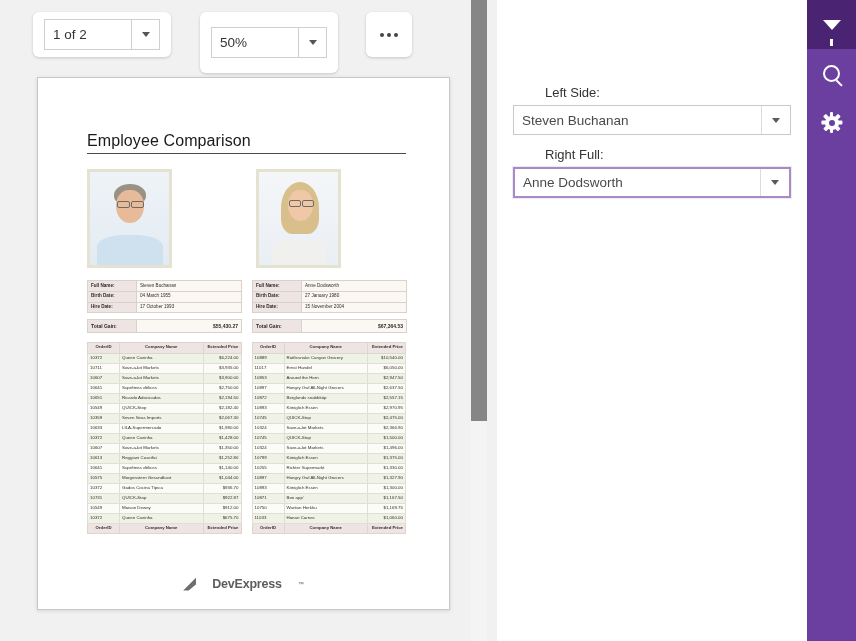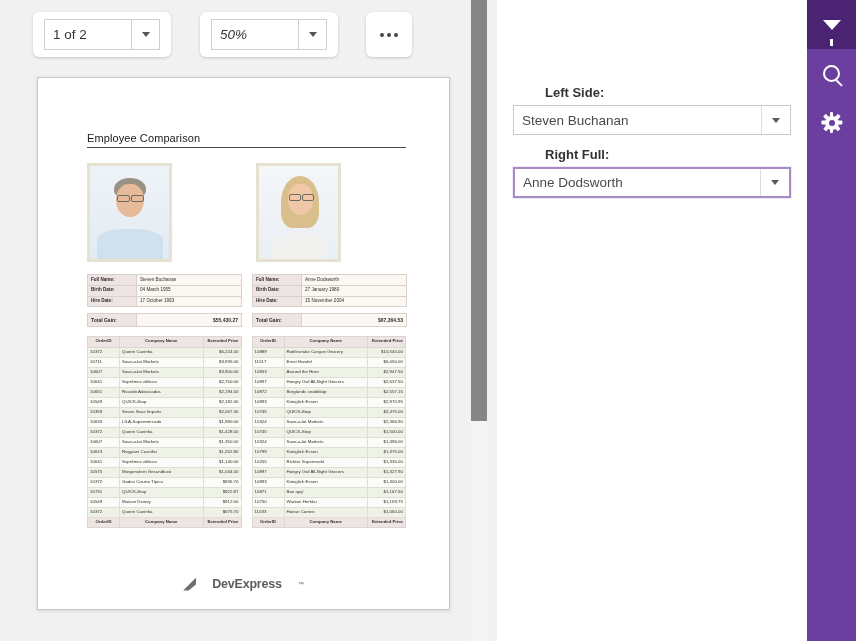--- a/index.html
+++ b/index.html
@@ -13,21 +13,21 @@
 
   
   .viewer{position:absolute;left:0;top:0;width:497px;height:641px;background:#f1f1f1;overflow:hidden;}
 
   .toolbar{position:absolute;left:0;top:0;width:497px;height:64px;}
   .tb-group{
     position:absolute;top:12px;background:#fff;border-radius:6px;
     box-shadow:0 1px 3px rgba(0,0,0,.18);height:45px;display:flex;align-items:center;
   }
   .tb-pager{left:33px;padding:0 11px;}
-  .tb-zoom{left:200px;padding:0 11px;font-style:italic;}
+  .tb-zoom{left:200px;padding:8px 11px;}
   .tb-more{left:366px;width:46px;justify-content:center;}
 
   .combo{display:flex;align-items:center;border:1px solid #cfcfcf;height:29px;background:#fff;}
   .combo .val{
     font-size:13.5px;color:#333;padding:0 8px;display:flex;align-items:center;
     height:100%;box-sizing:border-box;
   }
   .combo .arrowbox{
     width:27px;height:100%;border-left:1px solid #cfcfcf;display:flex;
     align-items:center;justify-content:center;
@@ -39,21 +39,21 @@
   .dots i{width:4px;height:4px;border-radius:50%;background:#444;display:block;}
 
   
   .paper{
     position:absolute;left:37px;top:77px;width:411px;height:531px;
     background:#fff;border:1px solid #c8c8c8;box-shadow:0 1px 4px rgba(0,0,0,.12);
     overflow:hidden;
   }
   .rpt{position:absolute;left:49px;top:54px;width:319px;}
   .rpt-title{
-    font-size:11px;color:#1a1a1a;padding-bottom:3px;border-bottom:1.3px solid #4a4a4a;
+    font-size:16px;color:#1a1a1a;padding-bottom:3px;border-bottom:1.3px solid #4a4a4a;
     letter-spacing:.1px;
   }
 
   .photos{display:flex;gap:84px;margin-top:15px;}
   .photo{width:85px;height:99px;border:3px solid #e6e2d2;box-sizing:border-box;overflow:hidden;background:#eef2f5;position:relative;}
   .ph-bg{position:absolute;inset:0;background:#f2f4f6;}
   .ph-hair{position:absolute;border-radius:50% 50% 45% 45%;}
   .ph-face{position:absolute;border-radius:46% 46% 50% 50%;}
   .ph-body{position:absolute;left:50%;transform:translateX(-50%);border-radius:40% 40% 0 0;}
   .ph-glass{position:absolute;height:5px;border:1px solid #6b6b62;border-radius:2px;}
@@ -96,21 +96,21 @@
   .logo-txt{font-size:12.5px;font-weight:bold;color:#5d5d5d;letter-spacing:-.2px;}
   .logo-tm{font-size:6px;color:#5d5d5d;vertical-align:super;}
 
   
   .splitter{position:absolute;left:471px;top:0;width:16px;height:641px;background:#f4f4f4;}
   .splitter .thumb{position:absolute;left:0;top:0;width:16px;height:421px;background:#868686;}
 
   
   .panel{position:absolute;left:497px;top:0;width:310px;height:641px;background:#fff;}
   .panel-title{position:absolute;left:16px;top:22px;font-size:19px;font-weight:bold;color:#222;}
-  .field-label{position:absolute;left:16px;font-size:13px;font-weight:bold;color:#333;padding-left:32px;}
+  .field-label{position:absolute;left:16px;font-size:13px;font-weight:normal;color:#333;padding-left:32px;}
   .lbl-left{top:85px;}
   .lbl-right{top:147px;}
 
   .editor{
     position:absolute;left:16px;width:278px;height:30px;border:1px solid #c9c9c9;background:#fff;
     display:flex;align-items:center;box-sizing:border-box;
   }
   .editor .txt{flex:1;font-size:13.5px;color:#4a4a4a;padding-left:8px;}
   .editor .dd{
     width:28px;height:100%;border-left:1px solid #dcdcdc;display:flex;align-items:center;justify-content:center;

